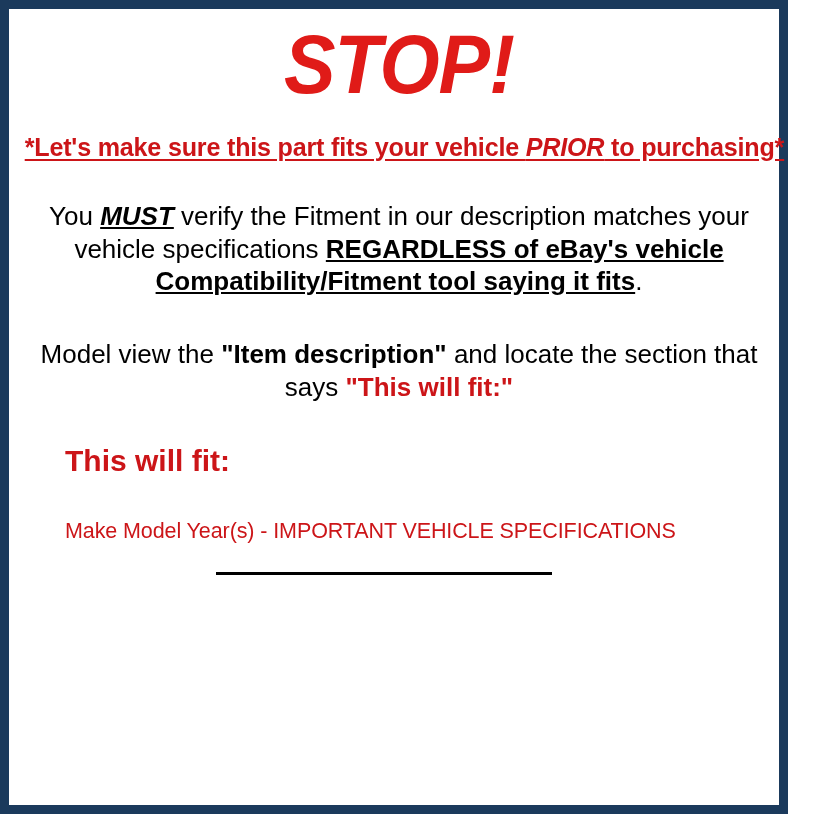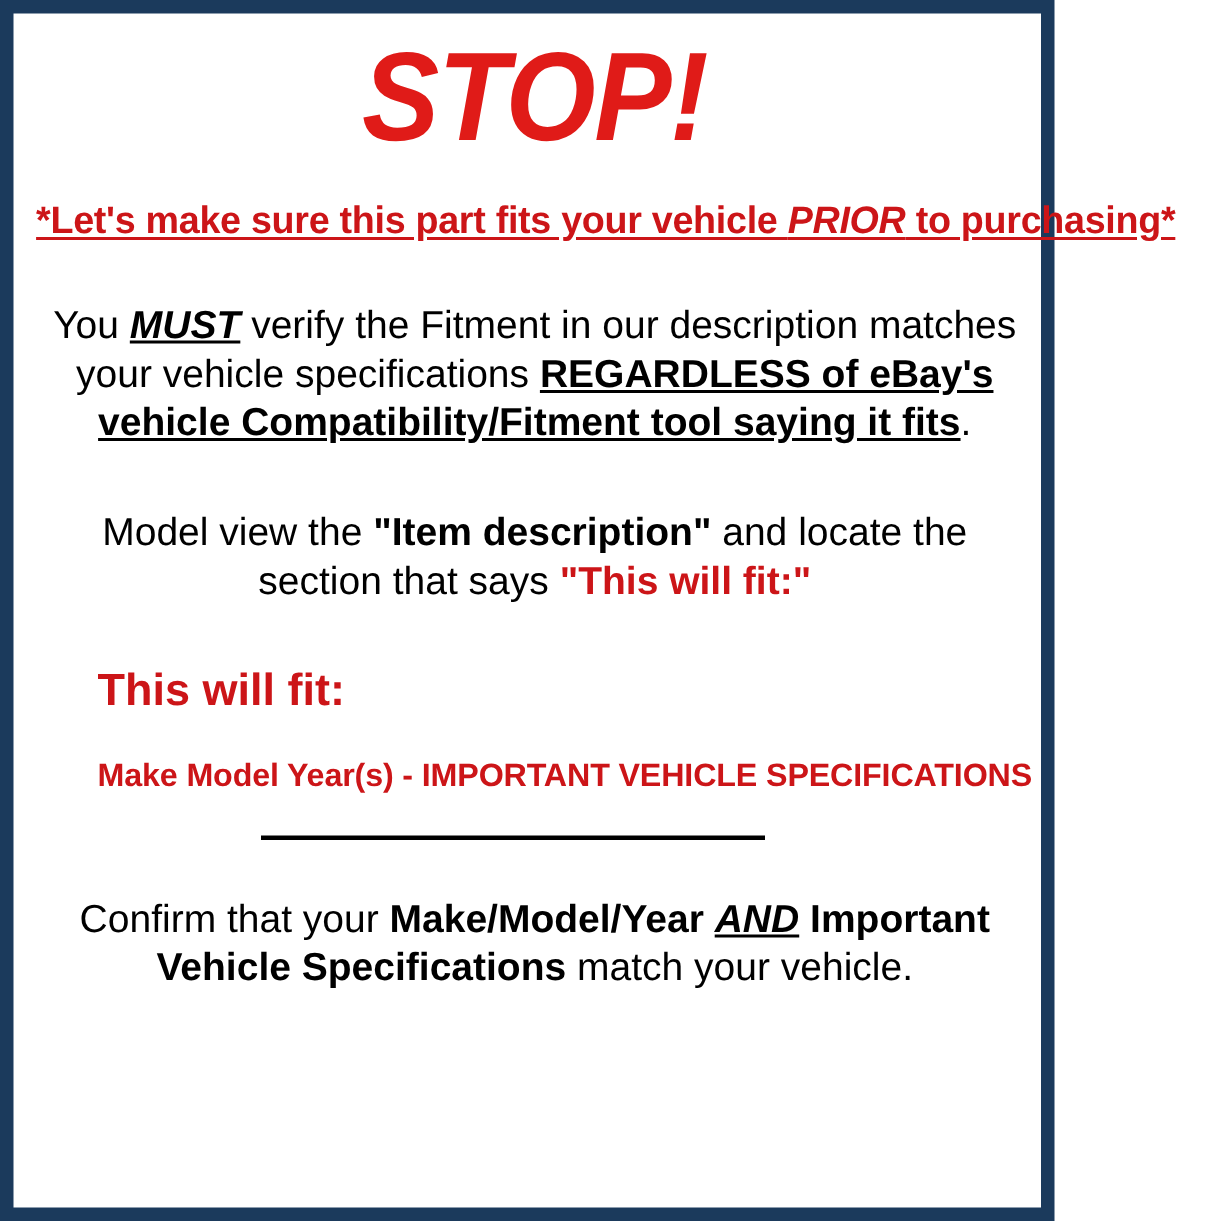--- a/index.html
+++ b/index.html
@@ -11,21 +11,21 @@
   body {
     width: 813px;
     height: 814px;
     font-family: "Liberation Sans", "DejaVu Sans", sans-serif;
     overflow: hidden;
   }
 
   
   .notice-frame {
     box-sizing: border-box;
-    width: 703px;
+    width: 788px;
     height: 814px;
     background: #ffffff;
     border: 9px solid #1b3a5c;
     padding: 4px 0 0 10px;
     display: block;
   }
 
   .notice-body {
     box-sizing: border-box;
     width: 100%;
@@ -107,23 +107,23 @@
     margin: 0;
   }
   .example-fit {
     font-size: 30px;
     font-weight: bold;
     color: #cc1518;
     margin: 2px 0 0 0;
   }
   .example-spec {
     font-size: 21.5px;
-    font-weight: bold;
+    font-weight: normal;
     color: #cc1518;
-    margin: 27px 0 0 0;
+    margin: 41px 0 0 0;
     letter-spacing: -0.1px;
   }
 
   
   .divider-wrap {
     margin-top: 26px;
     text-align: center;
     line-height: 0;
   }
   .divider {
@@ -150,17 +150,16 @@
 
     <div class="example-block">
       <div class="example-fit">This will fit:</div>
       <div class="example-spec">Make Model Year(s) - IMPORTANT VEHICLE SPECIFICATIONS</div>
     </div>
 
     <div class="divider-wrap">
       <span class="divider"></span>
     </div>
 
-    <p class="para para-confirm"><span>Confirm that your </span><span class="blk-bold">Make/Model/Year </span><span class="red-bold-ital-ul">AND</span><span class="blk-bold"> Important Vehicle Specifications</span><span> match your vehicle.</span></p>
 
 
   </div>
 </div>
 
 </body></html>

